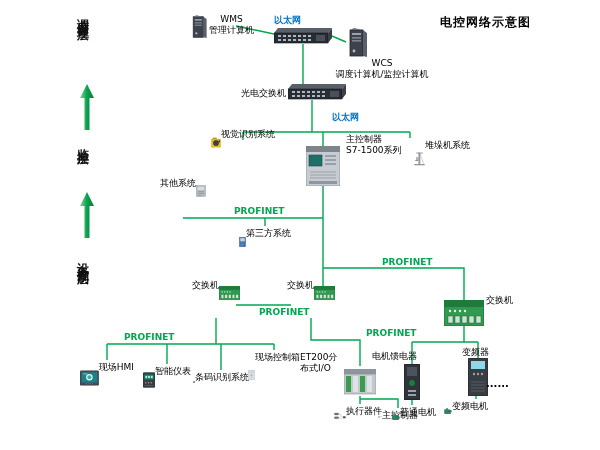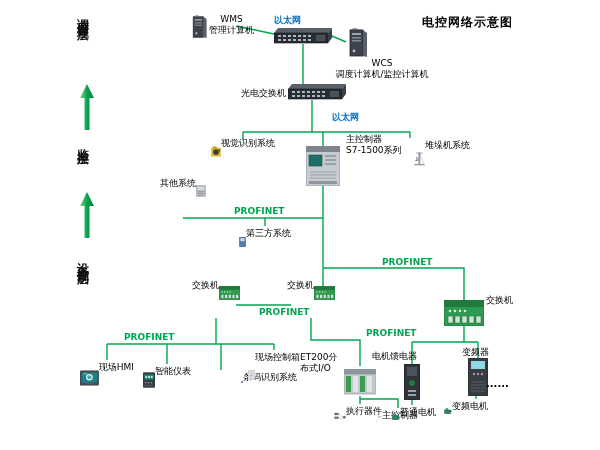--- a/index.html
+++ b/index.html
@@ -49,21 +49,21 @@
     <polyline points="360,396 360,404"></polyline>
     <polyline points="360,399 398,399 398,408"></polyline>
     <polyline points="464,326 464,342"></polyline>
     <polyline points="412,342 478,342"></polyline>
     <polyline points="412,342 412,364"></polyline>
     <polyline points="478,342 478,358"></polyline>
     <polyline points="412,400 412,405"></polyline>
     <polyline points="476,396 476,399"></polyline>
   </svg>
 
-  <div class="title" style="left:398px; top:14px;padding-left:24px;">电控网络示意图</div>
+  <div class="title" style="left:416px; top:14px;padding-left:24px;">电控网络示意图</div>
 
   <div class="vtext" style="left:74px; top:8px;">调度管理层</div>
   <div class="arrow" style="left:80px; top:84px;">
     <svg class="icon" width="14" height="46" viewBox="0 0 14 46">
       <defs>
           <linearGradient id="ag1" x1="0" y1="0" x2="1" y2="0">
             <stop offset="0" stop-color="#7ed68e"></stop>
             <stop offset="0.5" stop-color="#0aa14e"></stop>
             <stop offset="1" stop-color="#067e3c"></stop>
           </linearGradient>
@@ -168,21 +168,21 @@
           <rect x="14" y="11" width="3" height="2"></rect>
           <rect x="19" y="11" width="3" height="2"></rect>
           <rect x="24" y="11" width="3" height="2"></rect>
           <rect x="29" y="11" width="3" height="2"></rect>
           <rect x="34" y="11" width="3" height="2"></rect>
       </g>
       <rect x="42" y="7" width="9" height="6" fill="#4a5058"></rect>
     </svg>
   </div>
 
-  <div class="node" style="left:211px; top:136px; width:64px;">
+  <div class="node" style="left:211px; top:127px; width:64px;">
     <svg class="icon" width="30" height="32" viewBox="0 0 30 32">
       <rect x="5" y="0" width="12" height="6" fill="#b9941c"></rect>
       <rect x="1" y="4" width="28" height="25" rx="2" fill="#e3bd2b" stroke="#a8861a" stroke-width="0.8"></rect>
       <circle cx="15" cy="16" r="8.5" fill="#2c2c2c"></circle>
       <circle cx="15" cy="16" r="5.5" fill="#5a5a5a"></circle>
       <circle cx="15" cy="16" r="2.5" fill="#151515"></circle>
       <rect x="23" y="8" width="4" height="6" fill="#3a3a3a"></rect>
     </svg>
     <div class="cap">视觉识别系统</div>
   </div>
@@ -331,21 +331,21 @@
       <g fill="#9aa2ab">
           <circle cx="6" cy="22" r="1.6"></circle>
           <circle cx="12" cy="22" r="1.6"></circle>
           <circle cx="18" cy="22" r="1.6"></circle>
         </g>
       <rect x="4" y="27" width="18" height="2" fill="#565c64"></rect>
     </svg>
     <div class="cap">智能仪表</div>
   </div>
 
-  <div class="node" style="left:193px; top:370px; width:56px;margin-left:48px;">
+  <div class="node" style="left:193px; top:370px; width:56px;">
     <svg class="icon" width="38" height="24" viewBox="0 0 38 24">
       <rect x="0" y="3" width="38" height="18" rx="2" fill="#30609f" stroke="#1e4273" stroke-width="0.8"></rect>
       <rect x="0" y="3" width="38" height="6" rx="2" fill="#6e95c8"></rect>
       <rect x="6" y="12" width="26" height="6" fill="#101c30"></rect>
       <rect x="14" y="21" width="10" height="3" fill="#26486f"></rect>
     </svg>
     <div class="cap">条码识别系统</div>
   </div>
 
   <div class="node" style="left:248px; top:350px; width:52px;">

